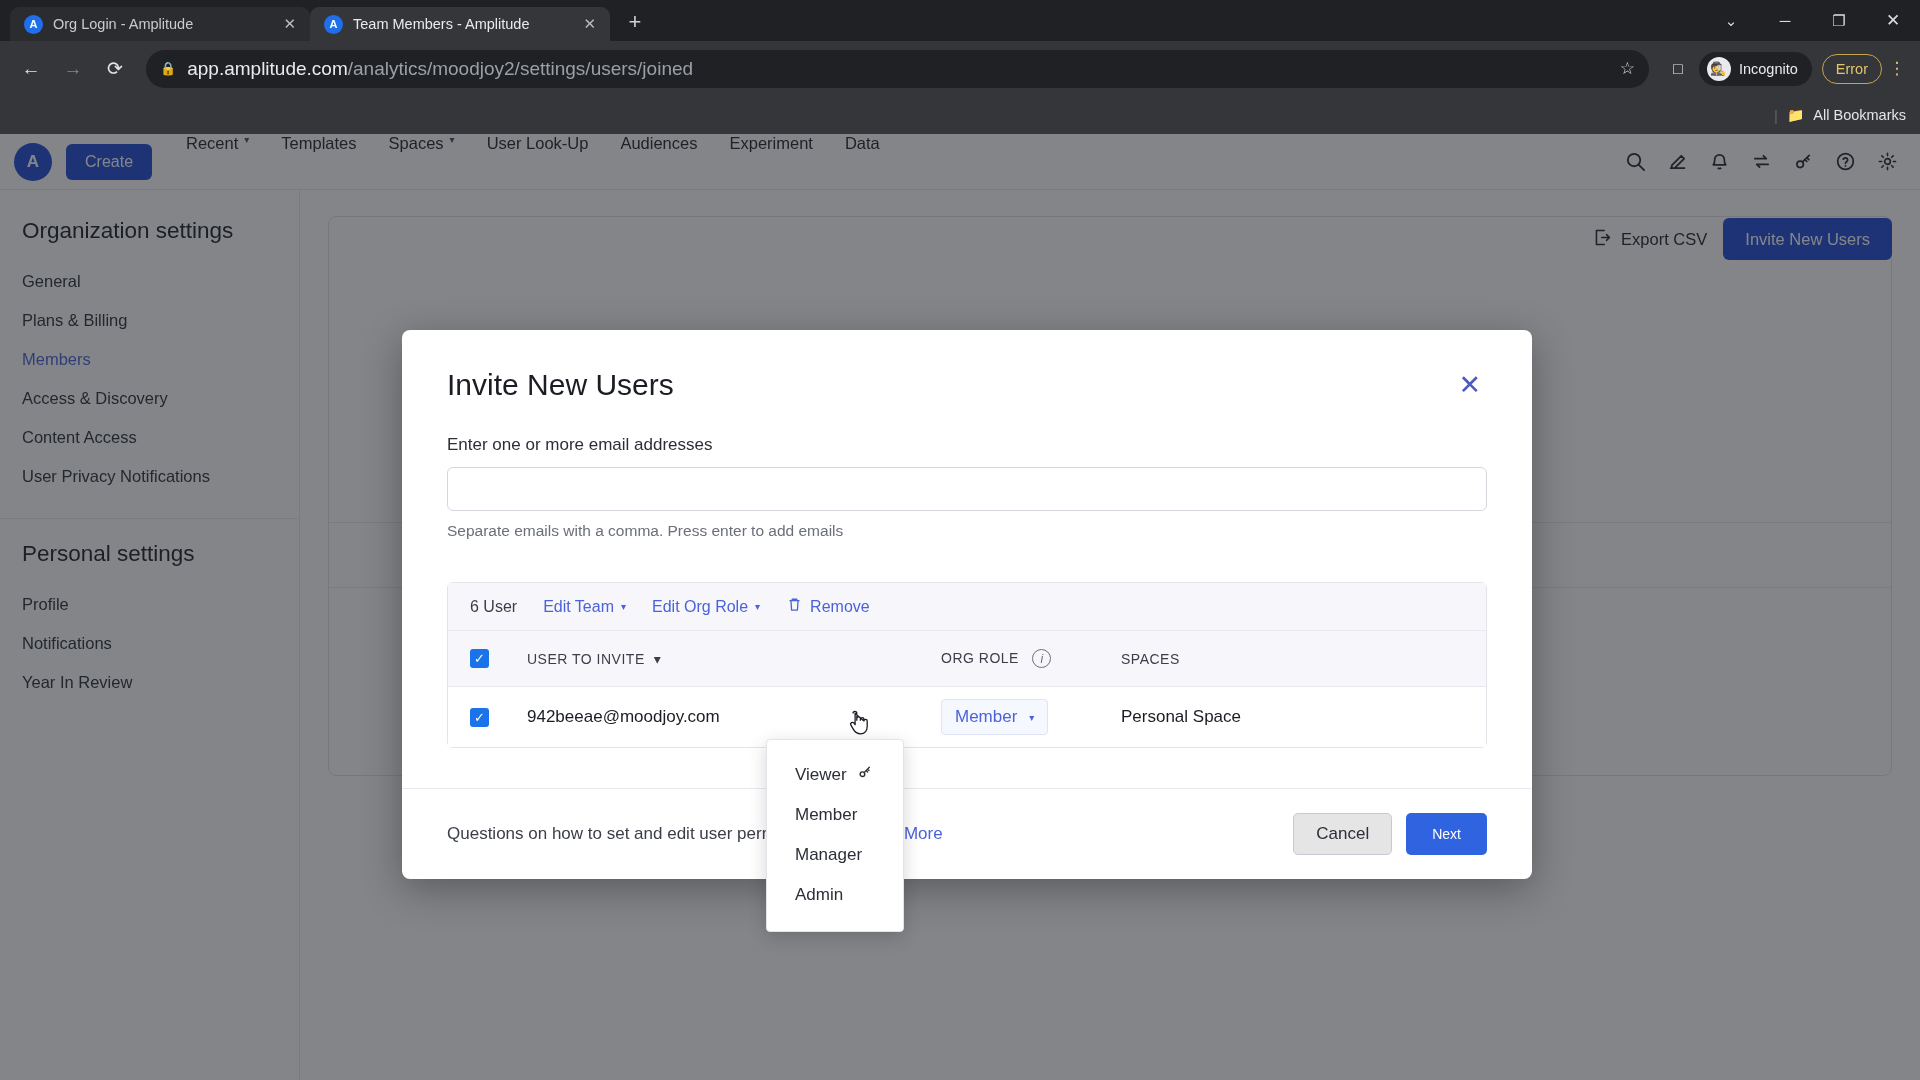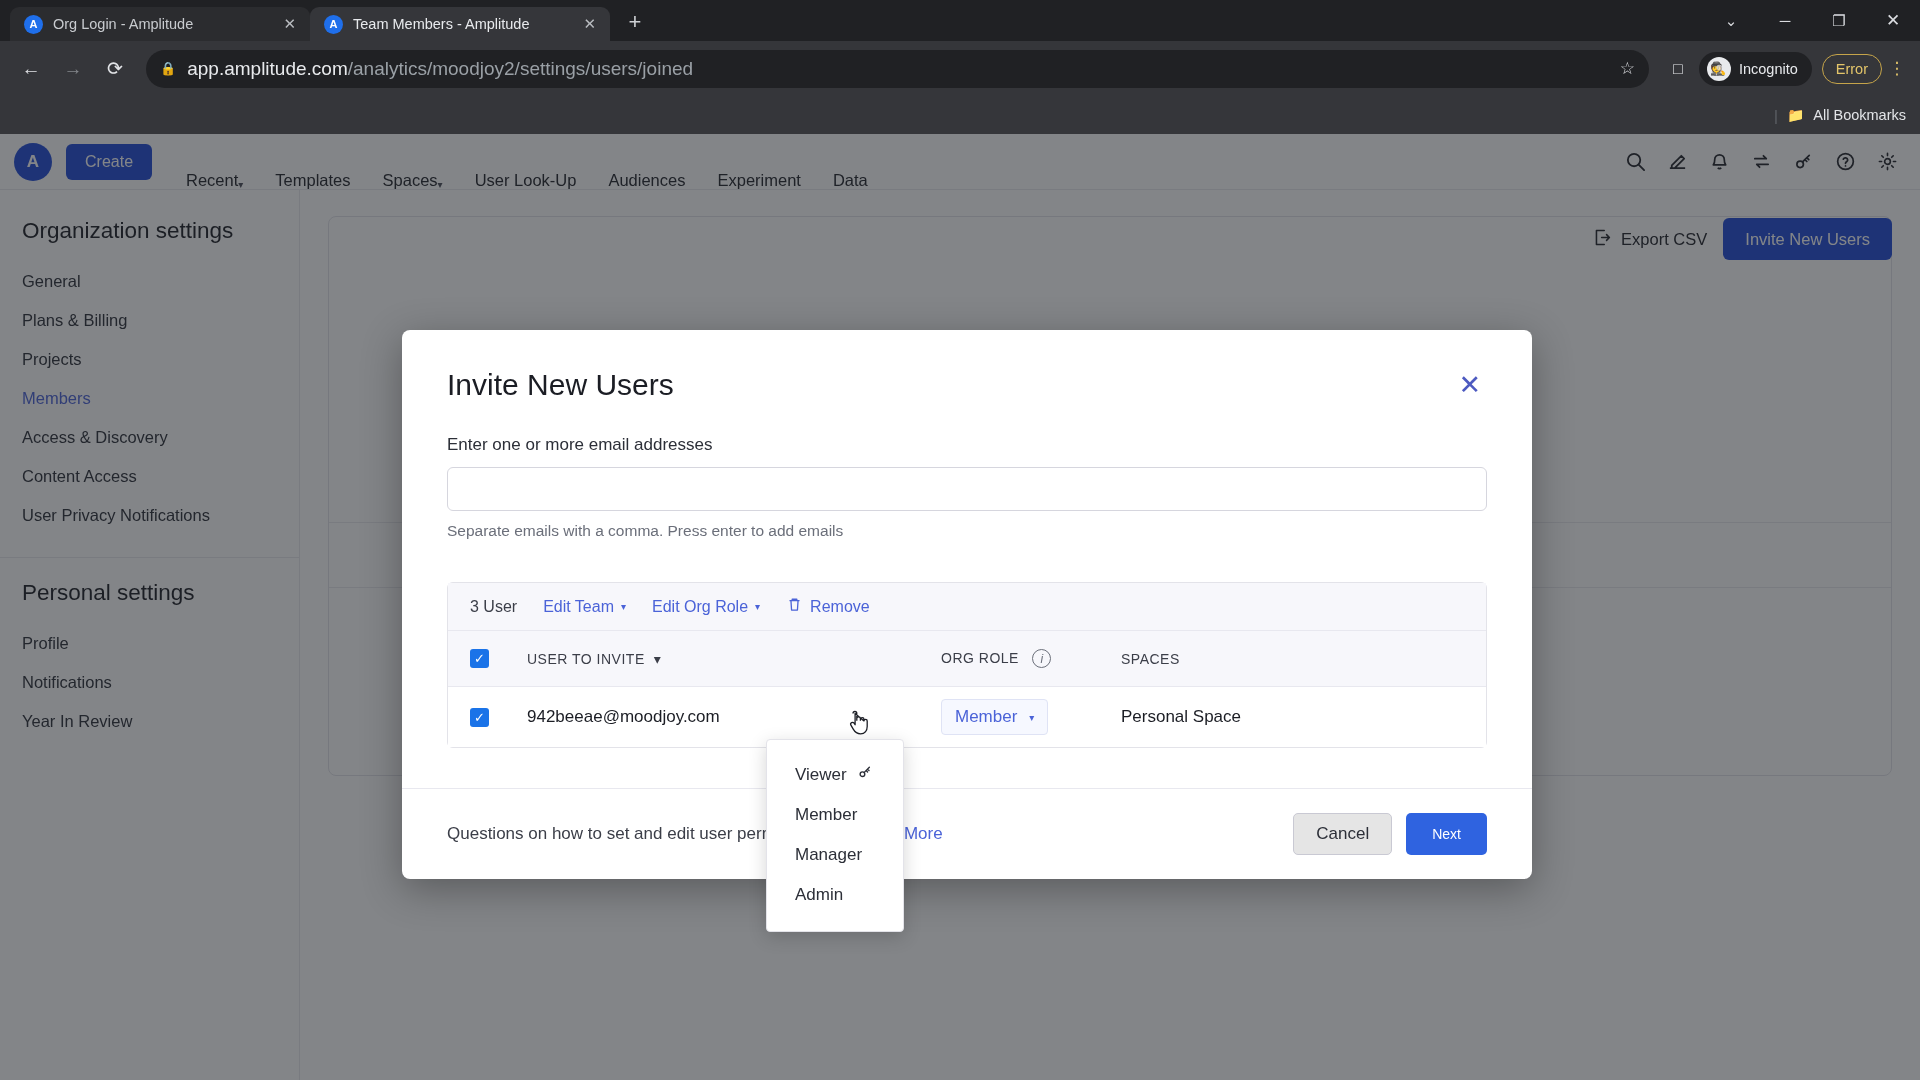--- a/index.html
+++ b/index.html
@@ -115,21 +115,21 @@
     display: flex; align-items: center; justify-content: center;
     color: #fff; font-size: 17px; font-weight: bold; flex: none; margin-right: 14px;
   }
   .create-btn {
     background: #1f4bd8; color: #fff; border-radius: 6px;
     height: 36px; padding: 0 19px; display: flex; align-items: center;
     font-size: 16px; margin-right: 18px;
   }
   .navlink {
     font-size: 16.5px; color: #22242b; padding: 0 16px;
-    display: flex; align-items: flex-end; height: 56px;
+    display: flex; align-items: flex-start; gap: 6px; height: 56px;
   }
   .caret { font-size: 10px; color: #4a4d57; }
   .nav-icons { margin-left: auto; display: flex; align-items: center; gap: 12px; padding-right: 18px; }
   .nav-ico { width: 30px; height: 30px; display: flex; align-items: center; justify-content: center; color: #22242b; }
 
   .body-wrap { display: flex; height: 890px; }
 
   .sidebar {
     width: 300px; background: #fff; border-right: 1px solid #e8e8ed;
     padding: 28px 0 0 0; flex: none;
@@ -392,23 +392,20 @@
     <div class="body-wrap">
 
       <div class="sidebar">
         <div class="side-h">Organization settings</div>
         <div class="side-item">
             <span>General</span>
           </div>
         <div class="side-item">
             <span>Plans &amp; Billing</span>
           </div>
-        <div class="side-item">
-            <span>Projects</span>
-          </div>
         <div class="side-item active">
             <span>Members</span>
           </div>
         <div class="side-item">
             <span>Access &amp; Discovery</span>
           </div>
         <div class="side-item">
             <span>Content Access</span>
           </div>
         <div class="side-item">
@@ -458,21 +455,21 @@
           <div class="modal-close">✕</div>
         </div>
 
         <div class="field-label">Enter one or more email addresses</div>
         <input class="email-input" type="text" value="" placeholder="" style="">
         <div class="hint">Separate emails with a comma. Press enter to add emails</div>
 
         <div class="table-wrap">
 
           <div class="tbl-toolbar">
-            <span class="tb-count">3 User</span>
+            <span class="tb-count">6 User</span>
             <span class="tb-action">
               <span>Edit Team</span>
               <span class="caret">▾</span>
             </span>
             <span class="tb-action">
               <span>Edit Org Role</span>
               <span class="caret">▾</span>
             </span>
             <span class="tb-action">
               <span>

